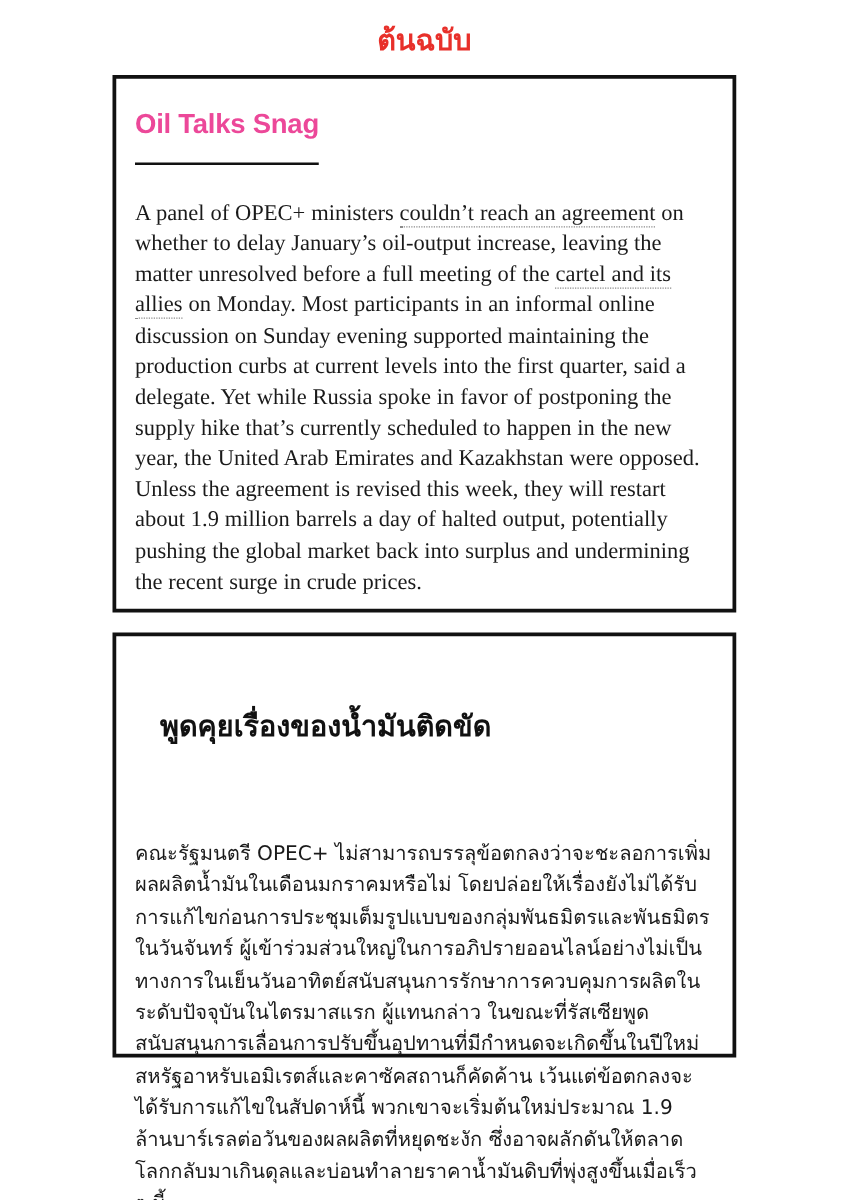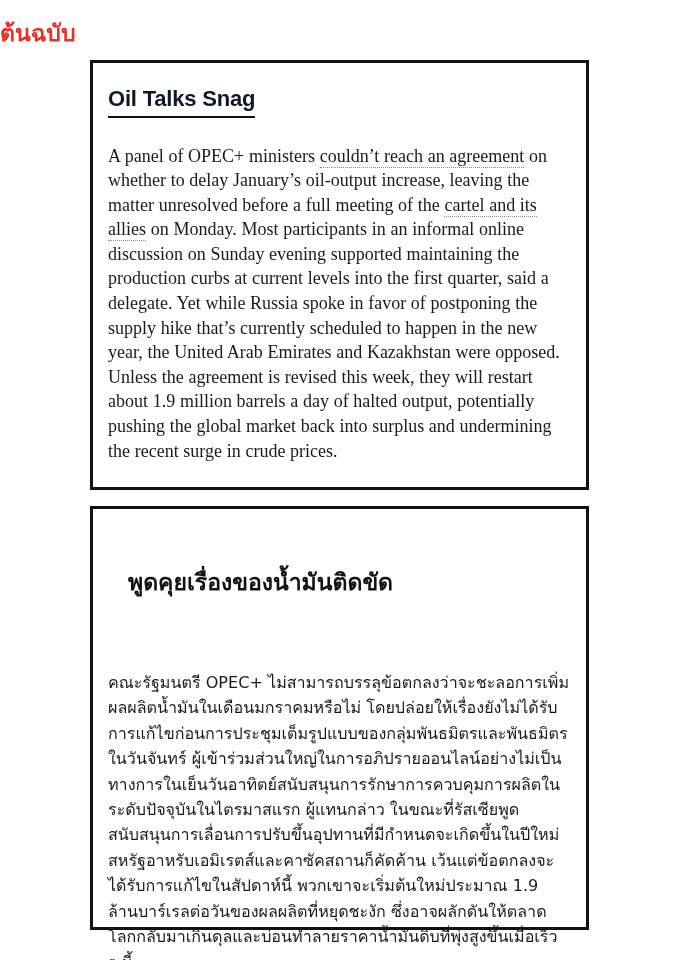--- a/index.html
+++ b/index.html
@@ -21,21 +21,21 @@
     height: 960px;
     background: #ffffff;
   }
 
   
   .page-title {
     position: absolute;
     top: 20px;
     left: 0;
     width: 679px;
-    text-align: left;
+    text-align: center;
     color: #e8302a;
     font-family: "DejaVu Sans", "Liberation Sans", sans-serif;
     font-weight: 700;
     font-size: 23px;
     letter-spacing: 0px;
     line-height: 1.2;
   }
 
   
   .article-box {
@@ -45,37 +45,37 @@
     box-sizing: border-box;
     border: 3px solid #111111;
     background: #ffffff;
   }
   #box-english {
     top: 60px;
     height: 430px;
   }
   #box-thai {
     top: 506px;
-    height: 424px;
+    height: 340px;
   }
 
   .box-inner {
     padding: 18px 16px 10px 13px;
   }
 
   
   .headline-en {
     font-family: "Liberation Sans", "DejaVu Sans", sans-serif;
     font-weight: 700;
     font-size: 22px;
     line-height: 1.25;
-    color: #0f172a;
+    color: #ec4899;
     display: inline-block;
     border-bottom: 2px solid #111111;
-    padding-bottom: 3px;
+    padding-bottom: 17px;
     margin: 4px 0 0 2px;
     letter-spacing: -0.2px;
   }
 
   
   .body-en {
     font-family: "Liberation Serif", "DejaVu Serif", serif;
     font-size: 18px;
     line-height: 24.6px;
     color: #1a1a1a;

